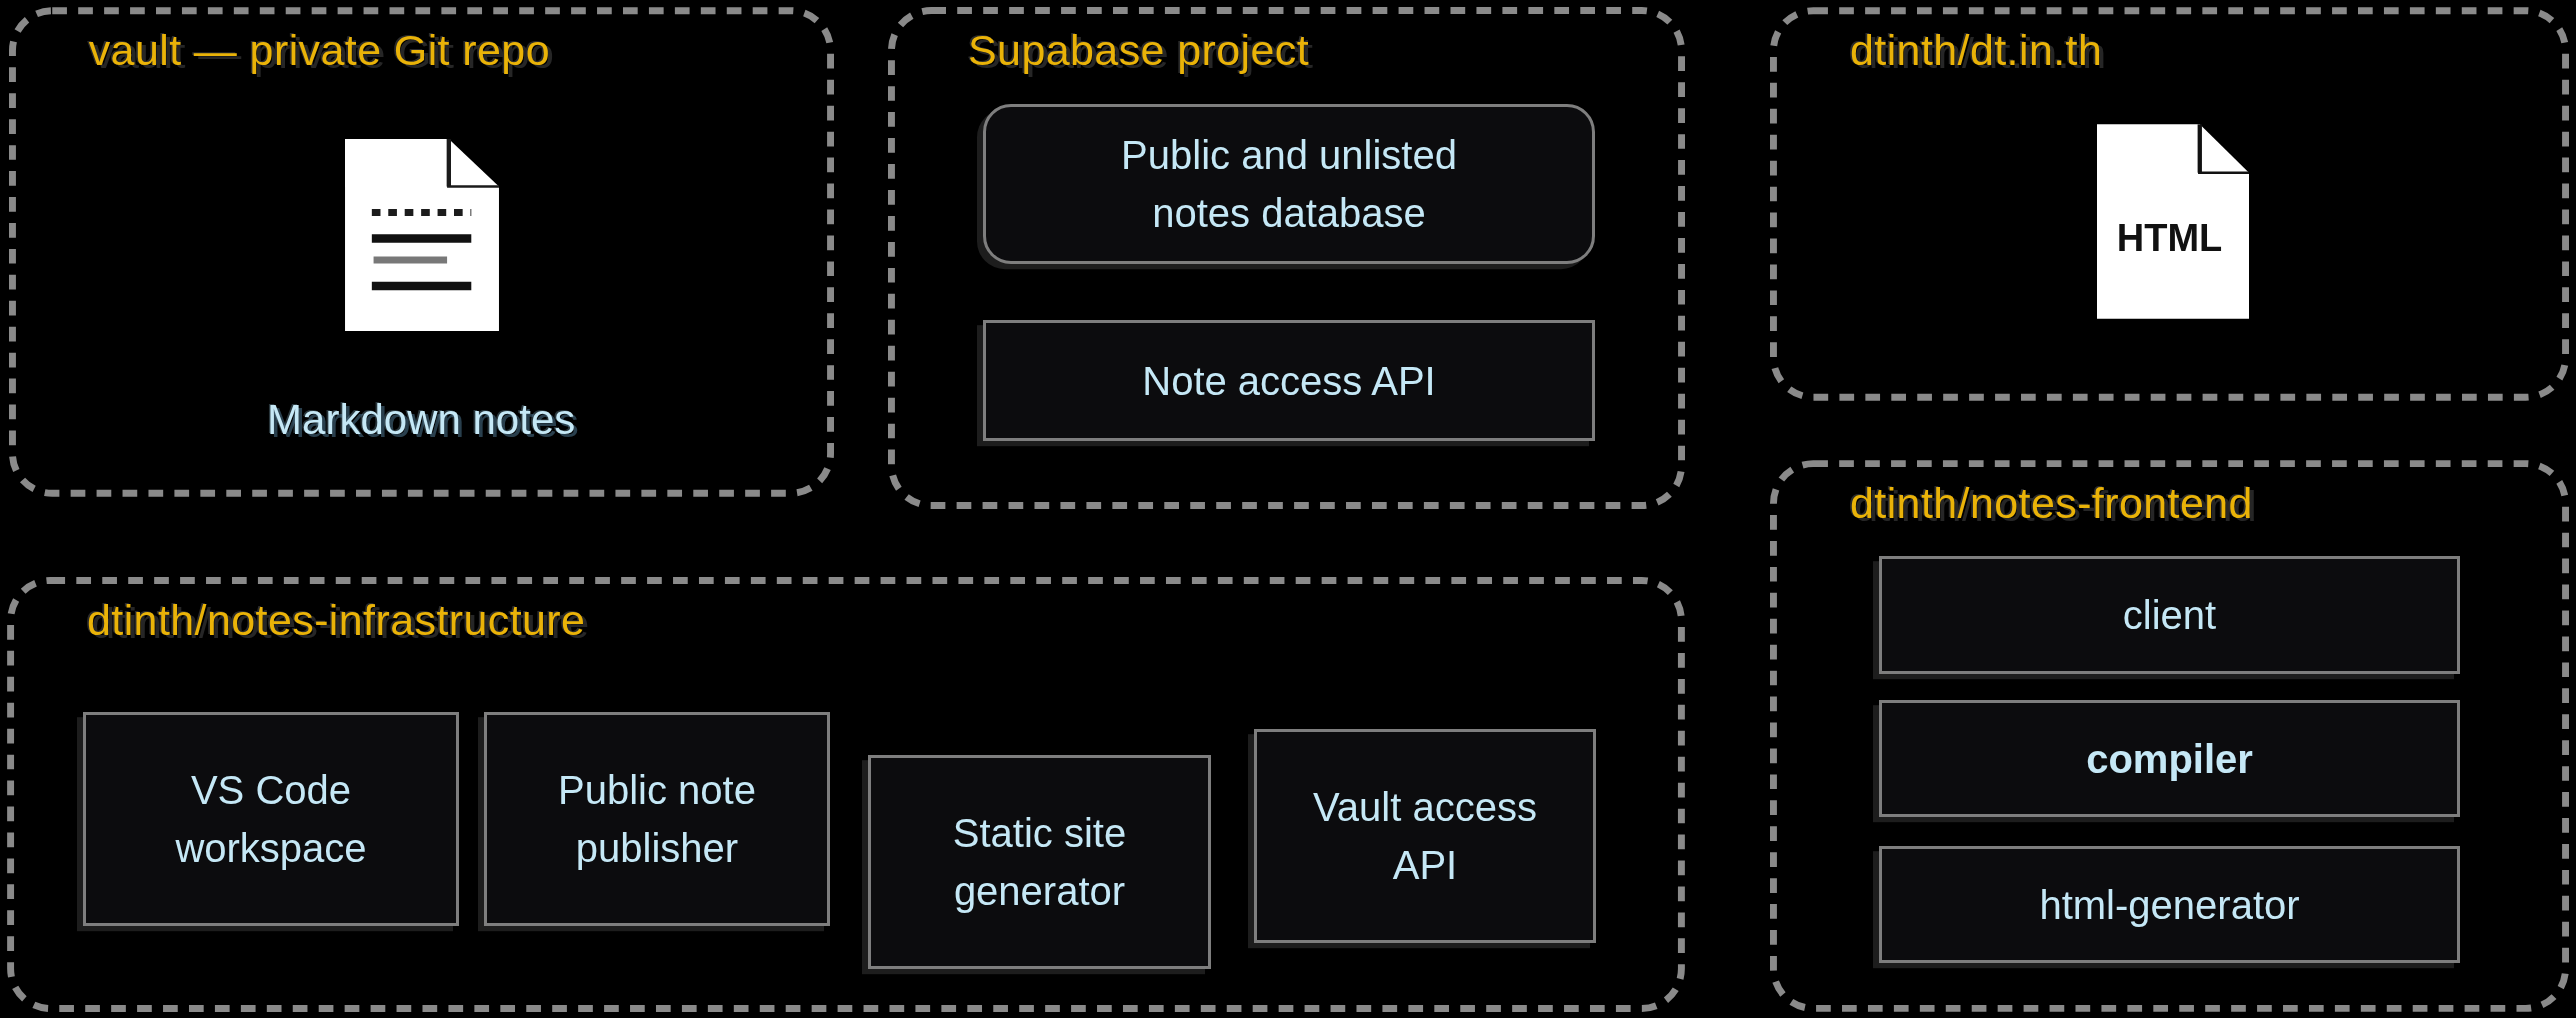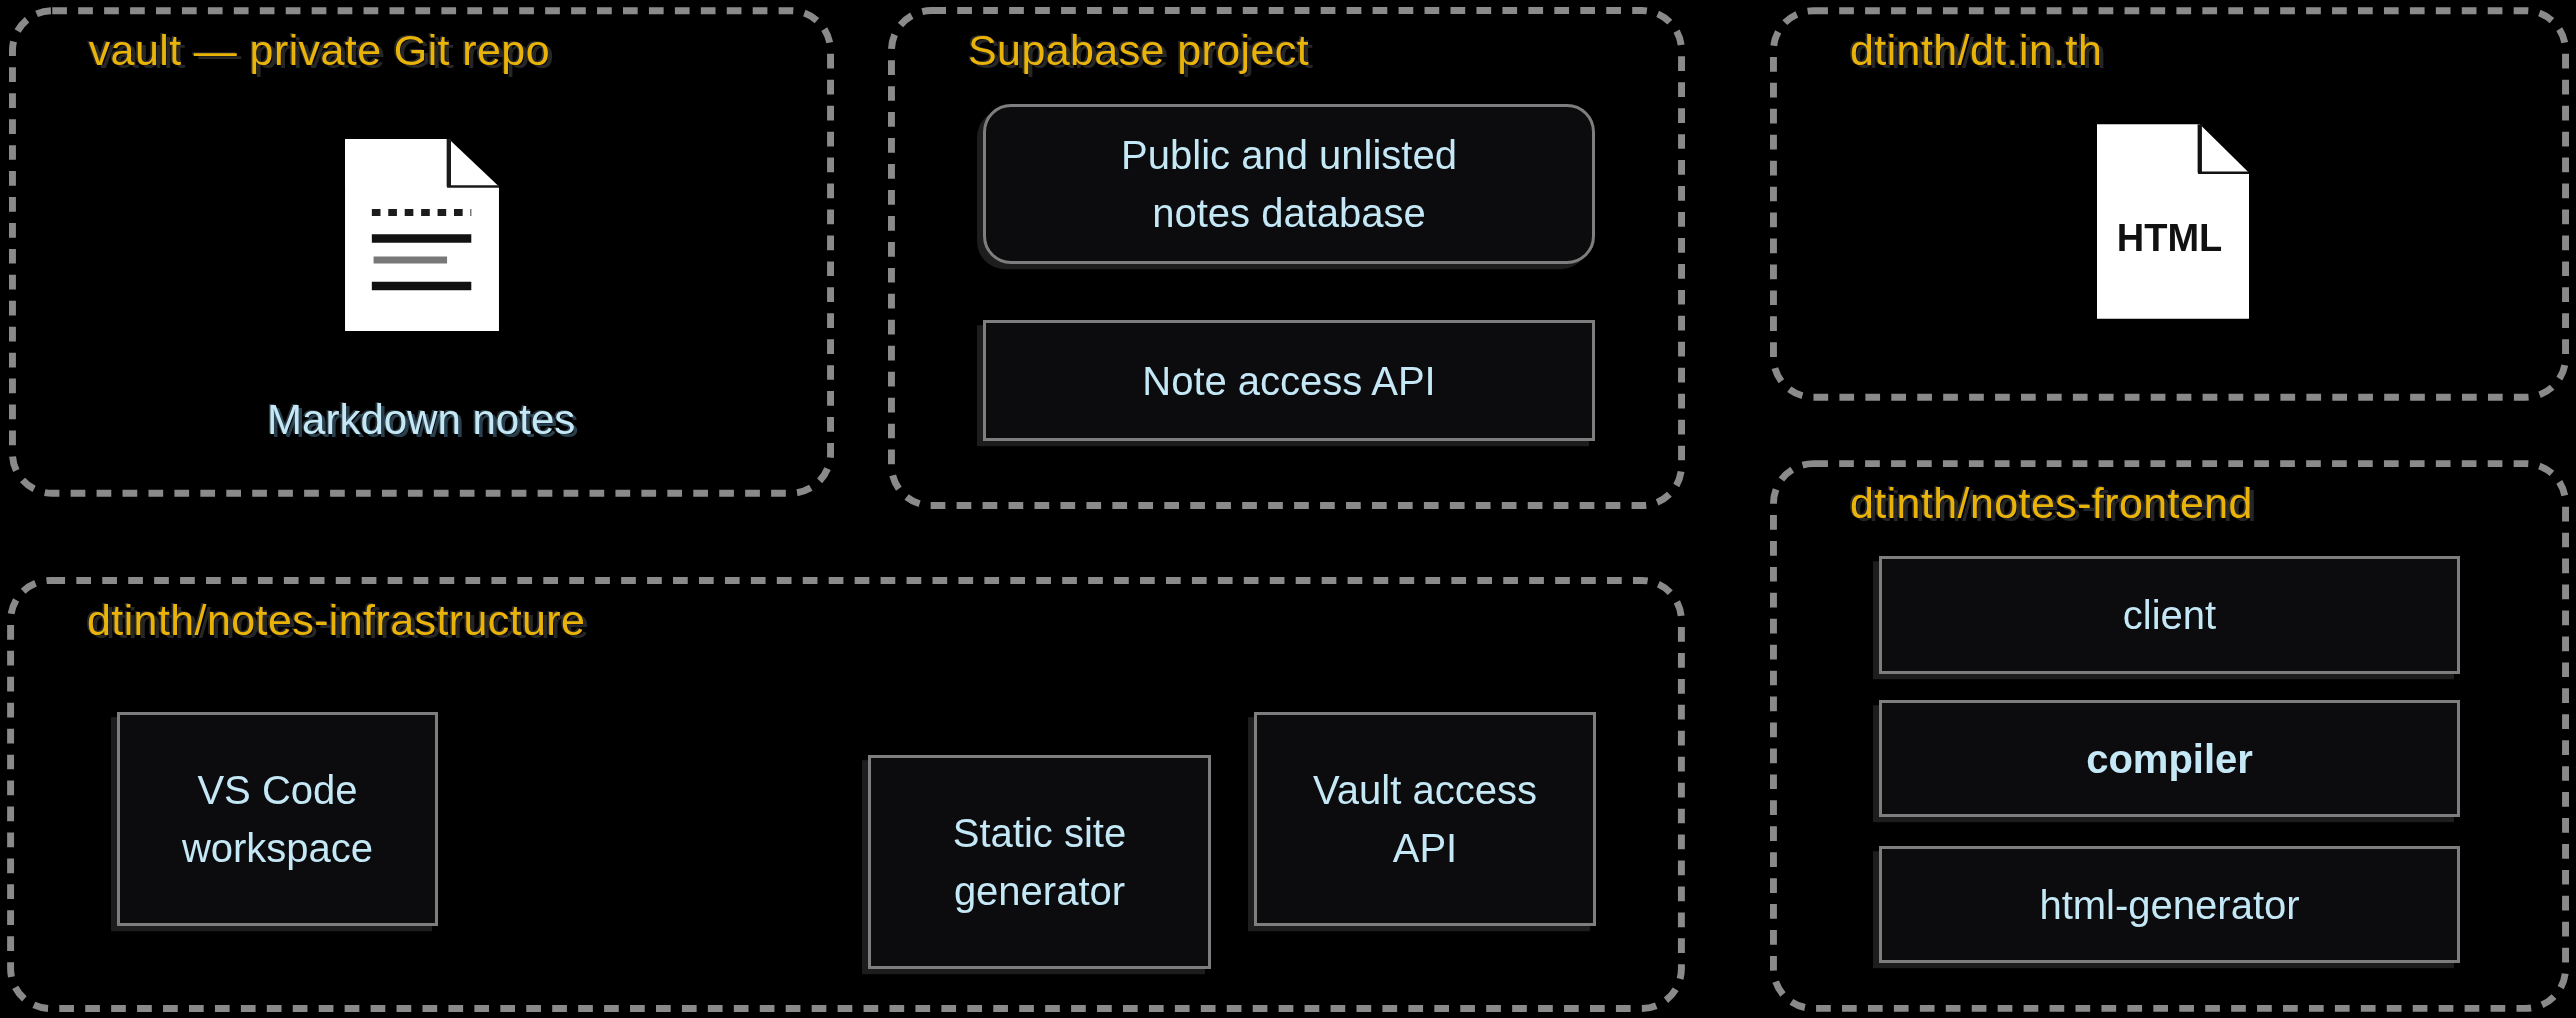--- a/index.html
+++ b/index.html
@@ -82,22 +82,24 @@
     <div class="node" style="left:109px;top:96px;width:581px;height:118px;">client</div>
     <div class="node" style="left:109px;top:240px;width:581px;height:117px;font-weight:bold;">compiler</div>
     <div class="node" style="left:109px;top:386px;width:581px;height:117px;">html-generator</div>
   </section>
 
   <section class="panel" style="left:7px;top:577px;width:1678px;height:435px;">
     <svg class="dash-border" width="1678" height="435" viewBox="0 0 1940 503">
       <rect x="4" y="4" width="1932" height="495" rx="46" fill="none" stroke="#8a8a8a" stroke-width="8" stroke-dasharray="17 13"></rect>
     </svg>
     <h2 class="panel-title">dtinth/notes-infrastructure</h2>
-    <div class="node" style="left:110px;top:135px;width:321px;height:214px;">VS Code
+    <div class="node" style="left:76px;top:135px;width:376px;height:214px;">VS Code
 workspace</div>
+    <div class="node" style="left:477px;top:135px;width:346px;height:214px;">Public note
+publisher</div>
     <div class="node" style="left:861px;top:135px;width:343px;height:214px;margin-top:43px;">Static site
 generator</div>
-    <div class="node" style="left:1247px;top:135px;width:342px;height:214px;">Vault access
+    <div class="node" style="left:1247px;top:152px;width:342px;height:214px;">Vault access
 API</div>
   </section>
 
 </div>
 
 
 </body></html>

